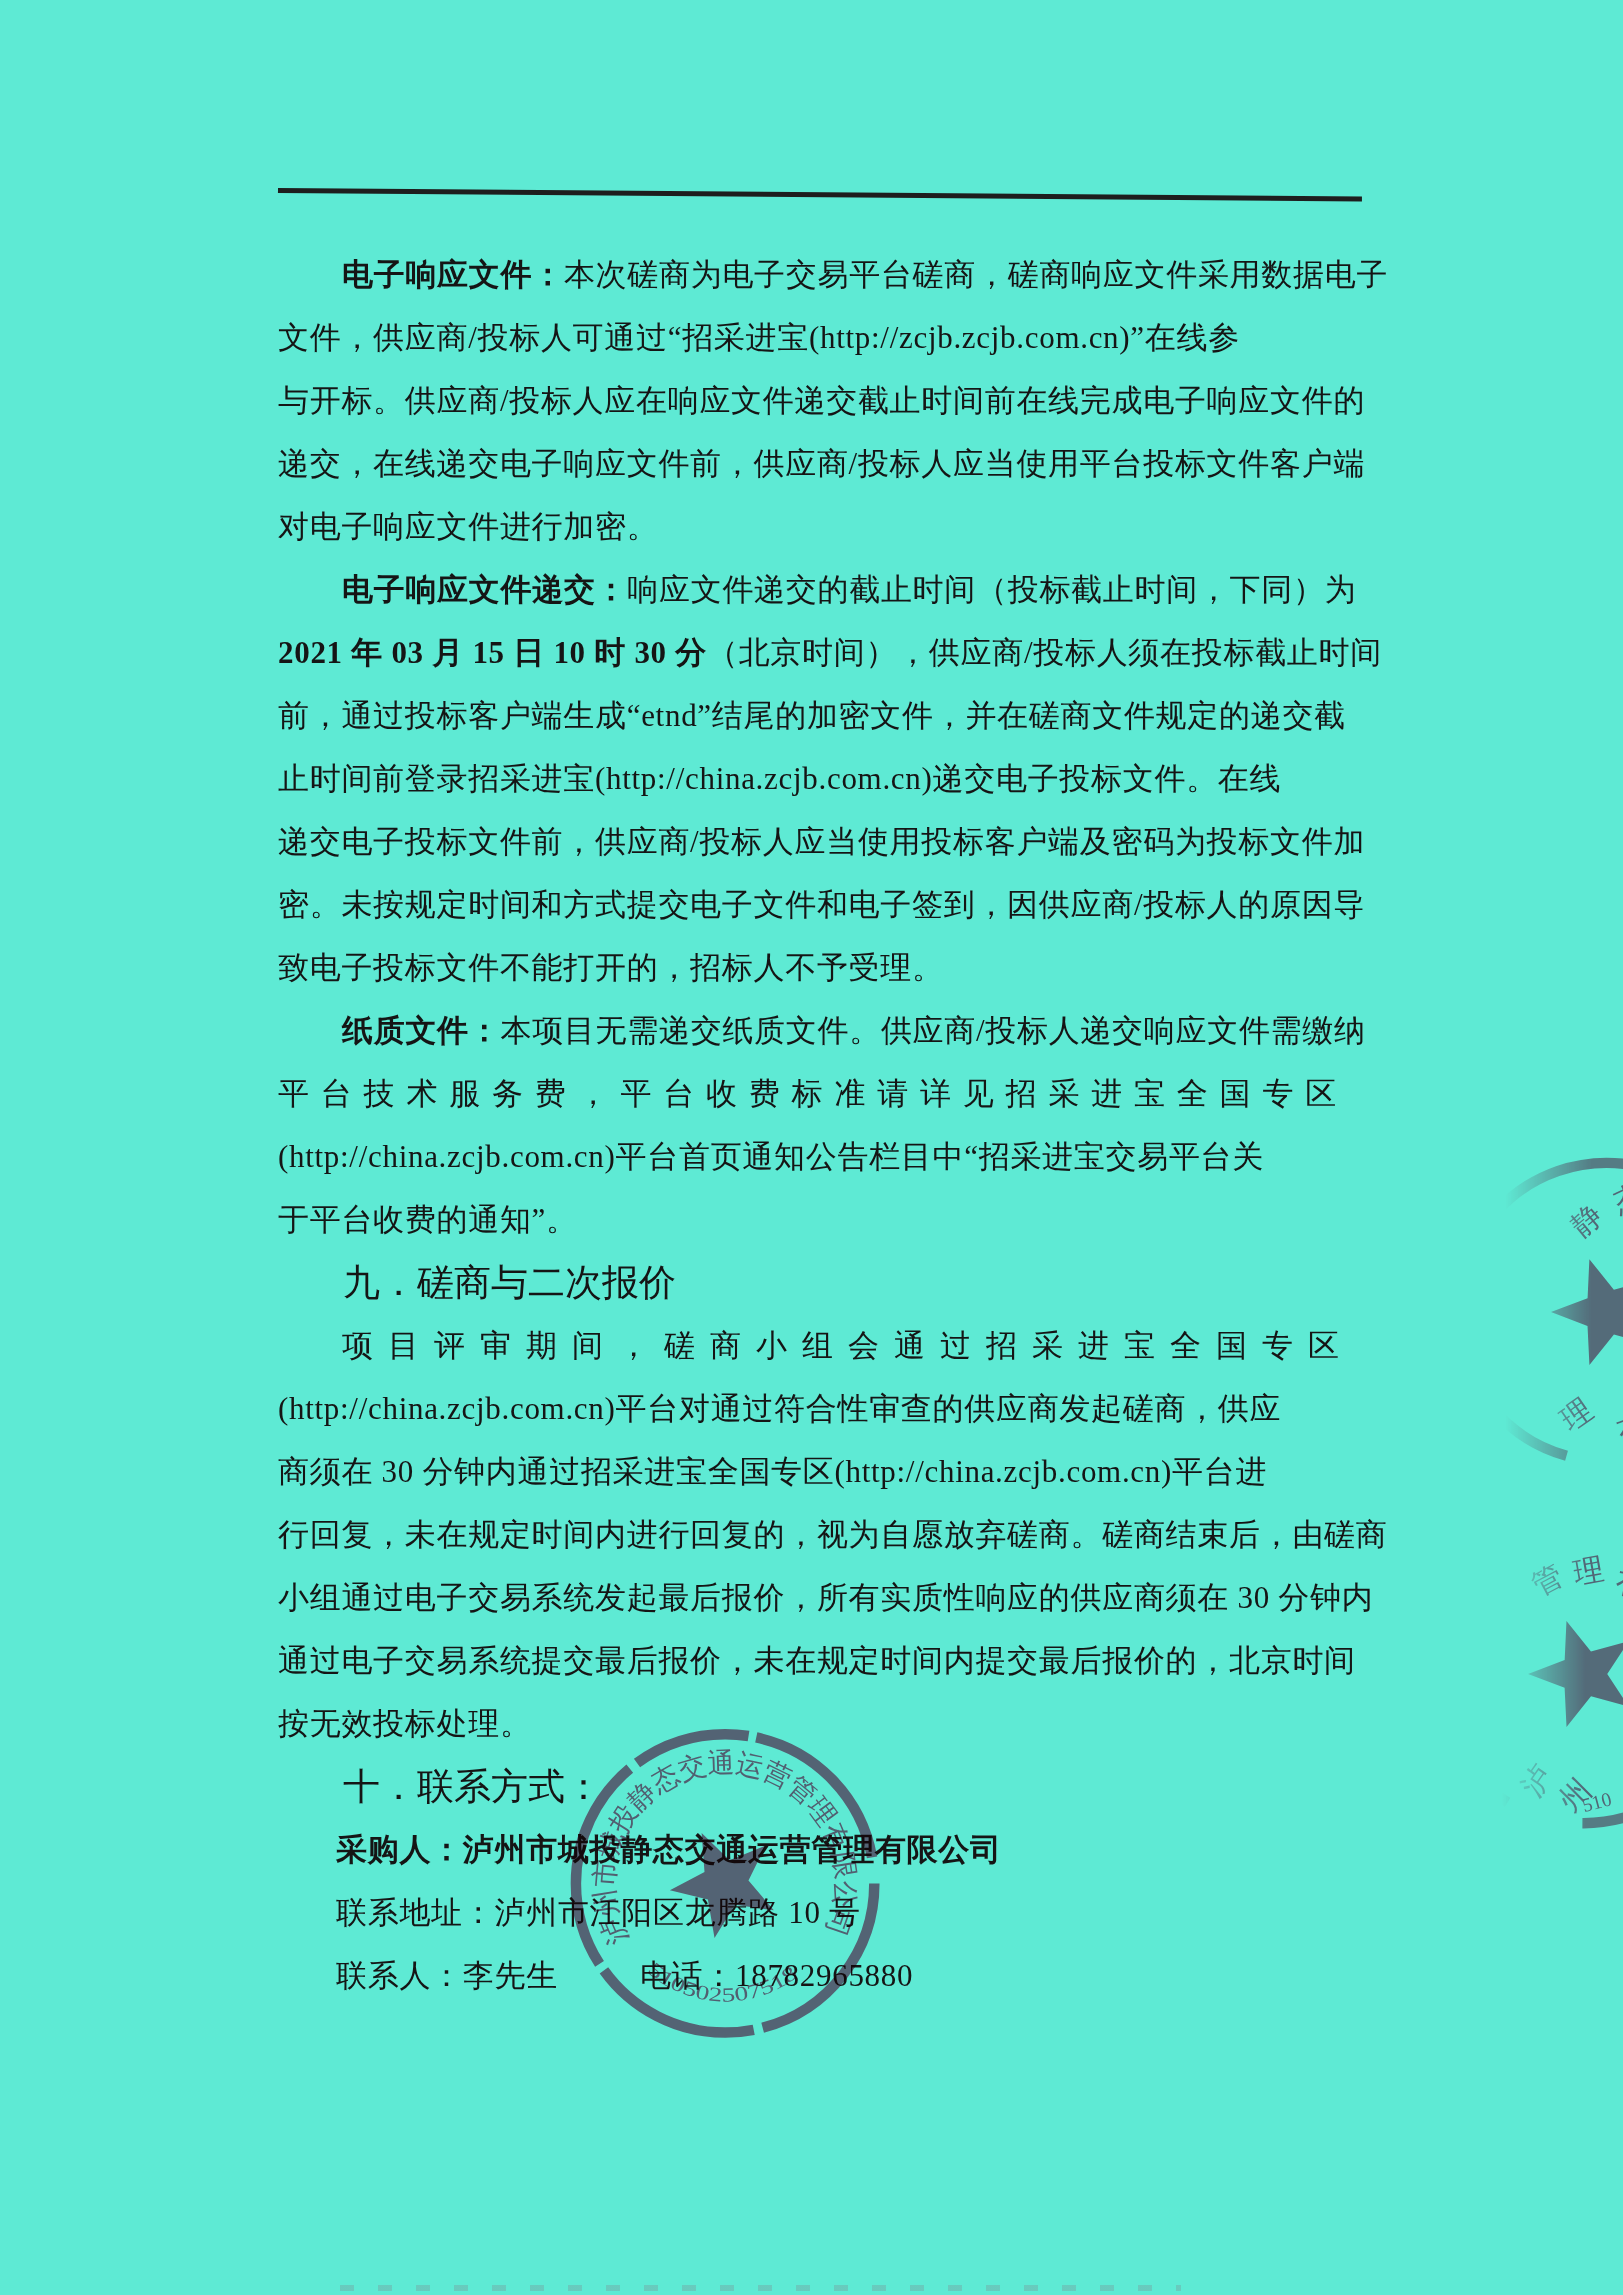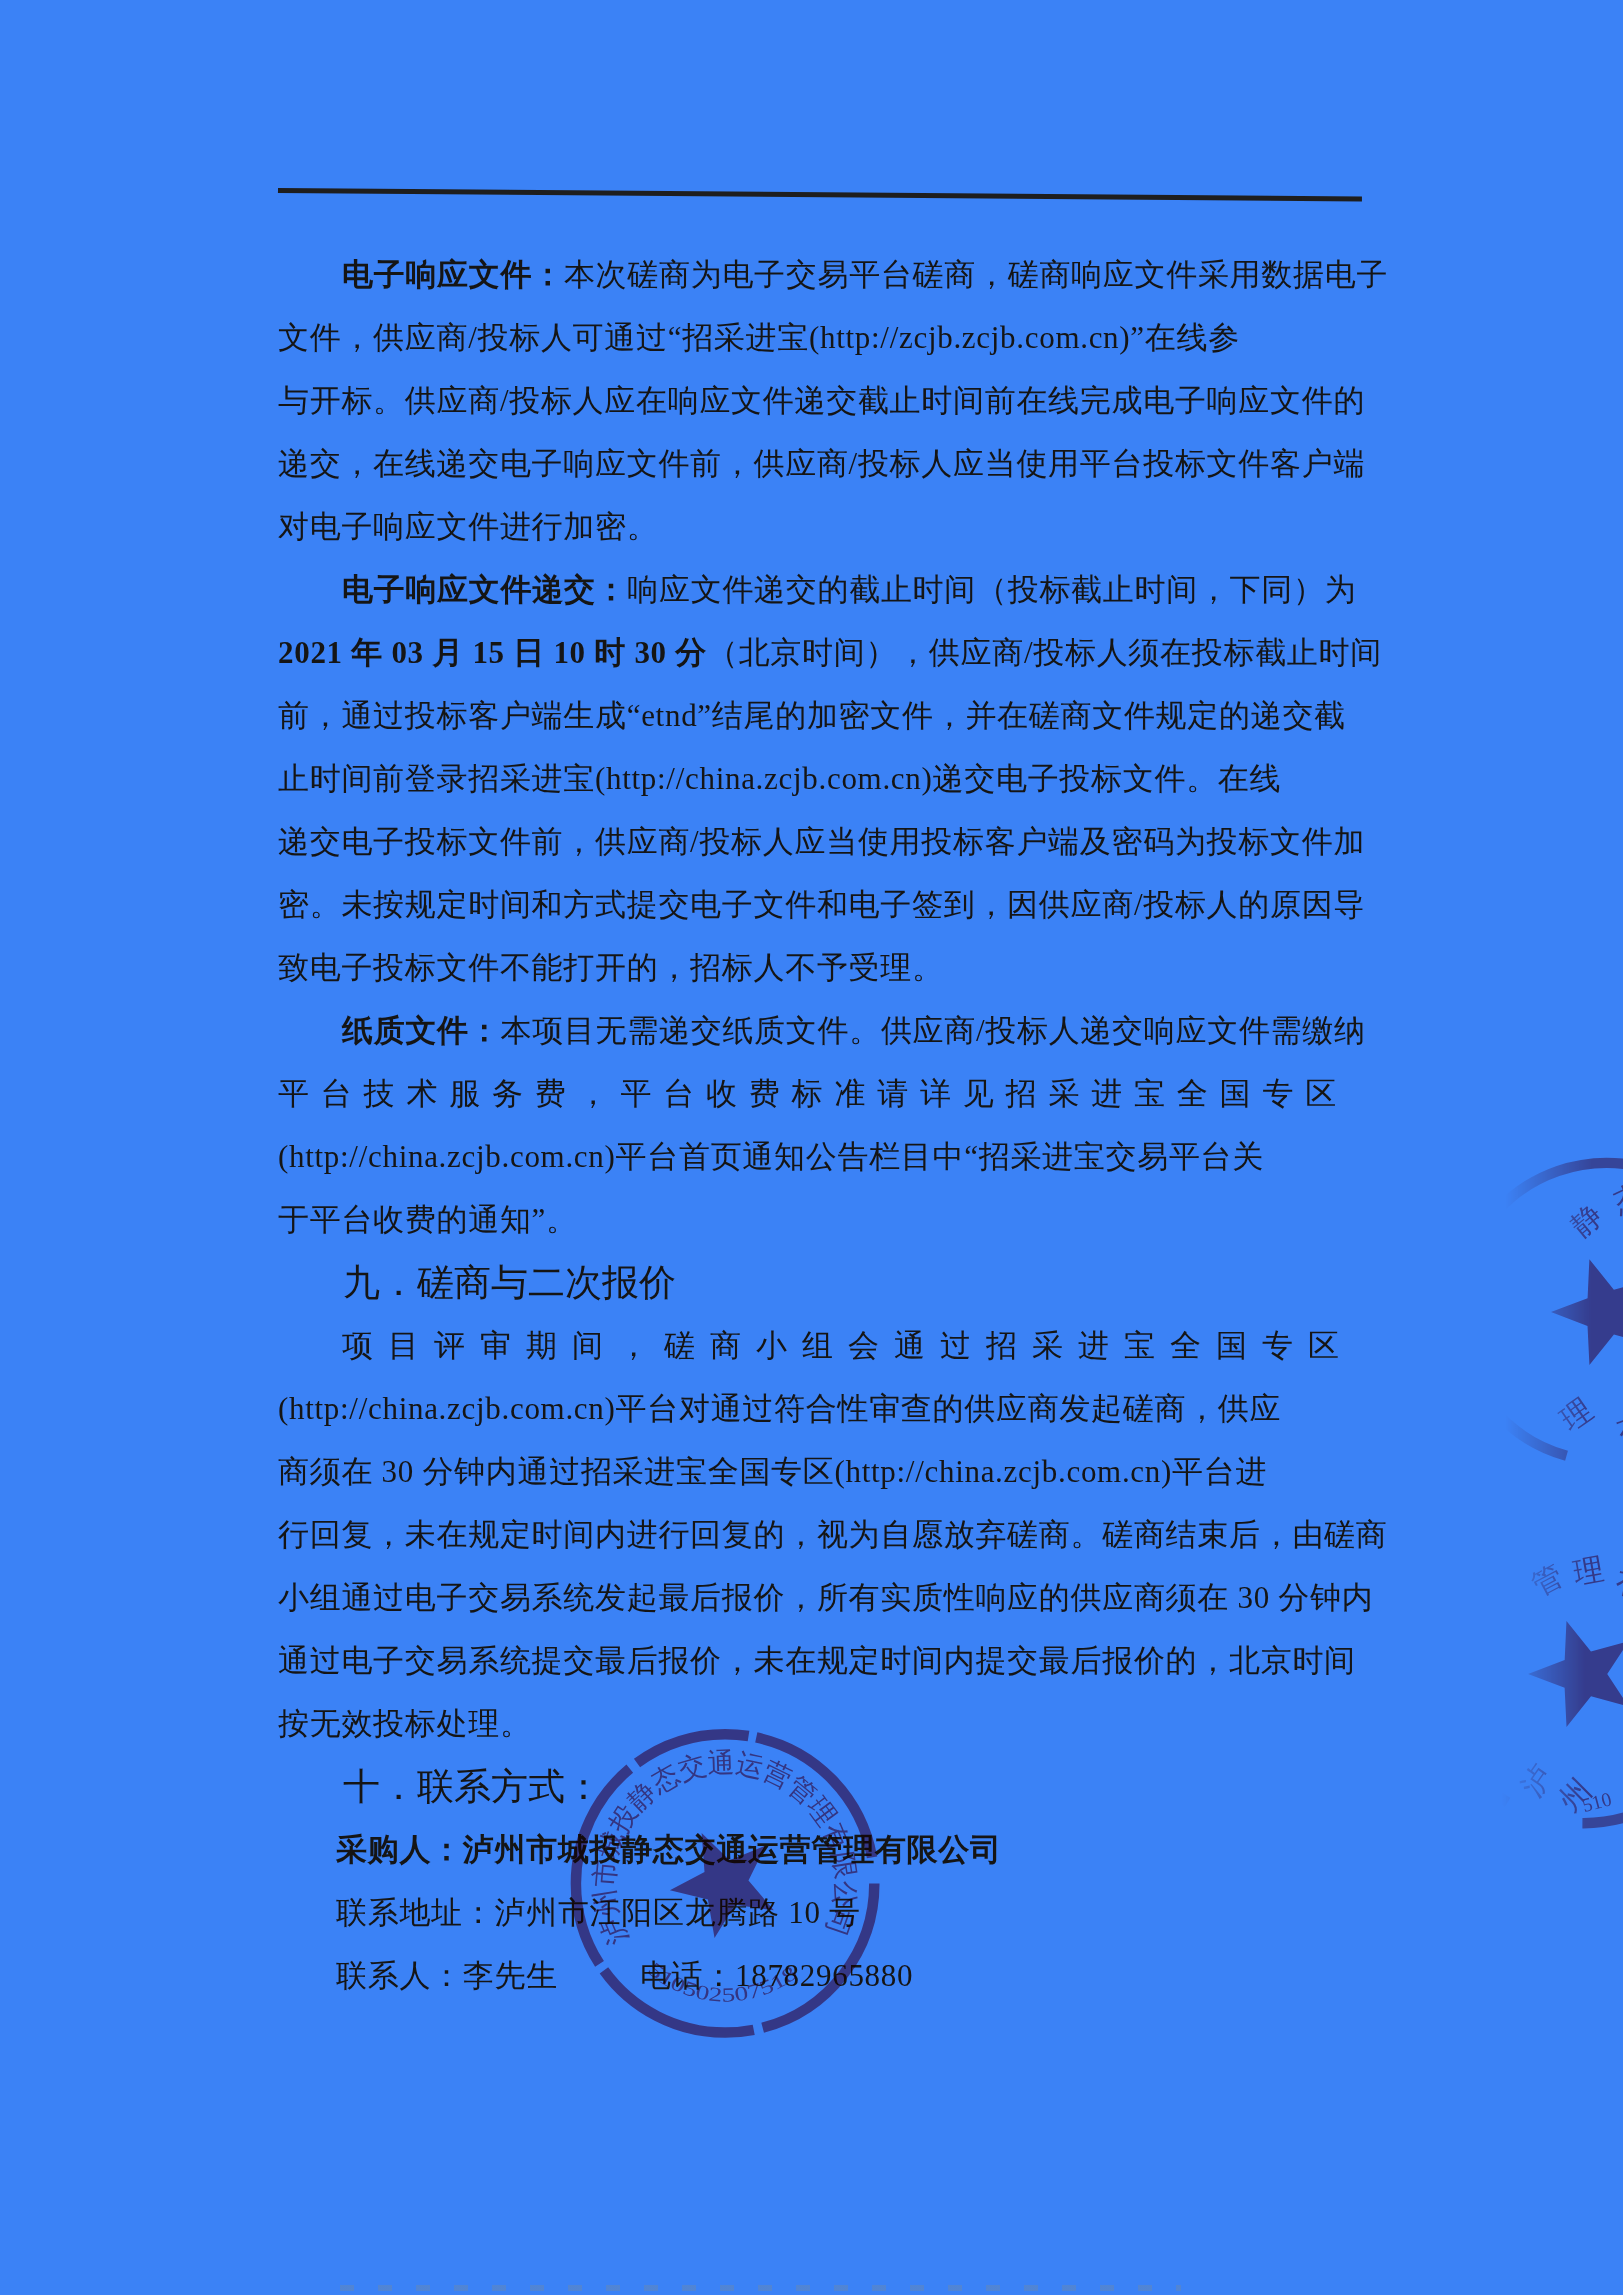--- a/index.html
+++ b/index.html
@@ -1,17 +1,17 @@
 <!DOCTYPE html>
 <html style="font-size:10.5px"><head>
 <meta charset="utf-8">
 <style>
   html,body{margin:0;padding:0;background:#888;}
   .page{
-    position:relative;width:1623px;height:2295px;background:#3b82f6;
+    position:relative;width:1623px;height:2295px;background:#5eead4;
     overflow:hidden;font-family:"Liberation Serif","DejaVu Serif",serif;color:#151515;
   }
   .rule{
     position:absolute;left:278px;top:188px;width:1084px;height:4.6px;
     background:#1e1e1e;transform:rotate(0.45deg);transform-origin:0 0;
   }
   .textblock{position:absolute;left:278px;top:243px;width:1077px;}
   .ln{height:63px;line-height:63px;font-size:31px;letter-spacing:0.7px;white-space:nowrap;}
   .first{text-indent:64px;}
   .spread{letter-spacing:11.8px;}

